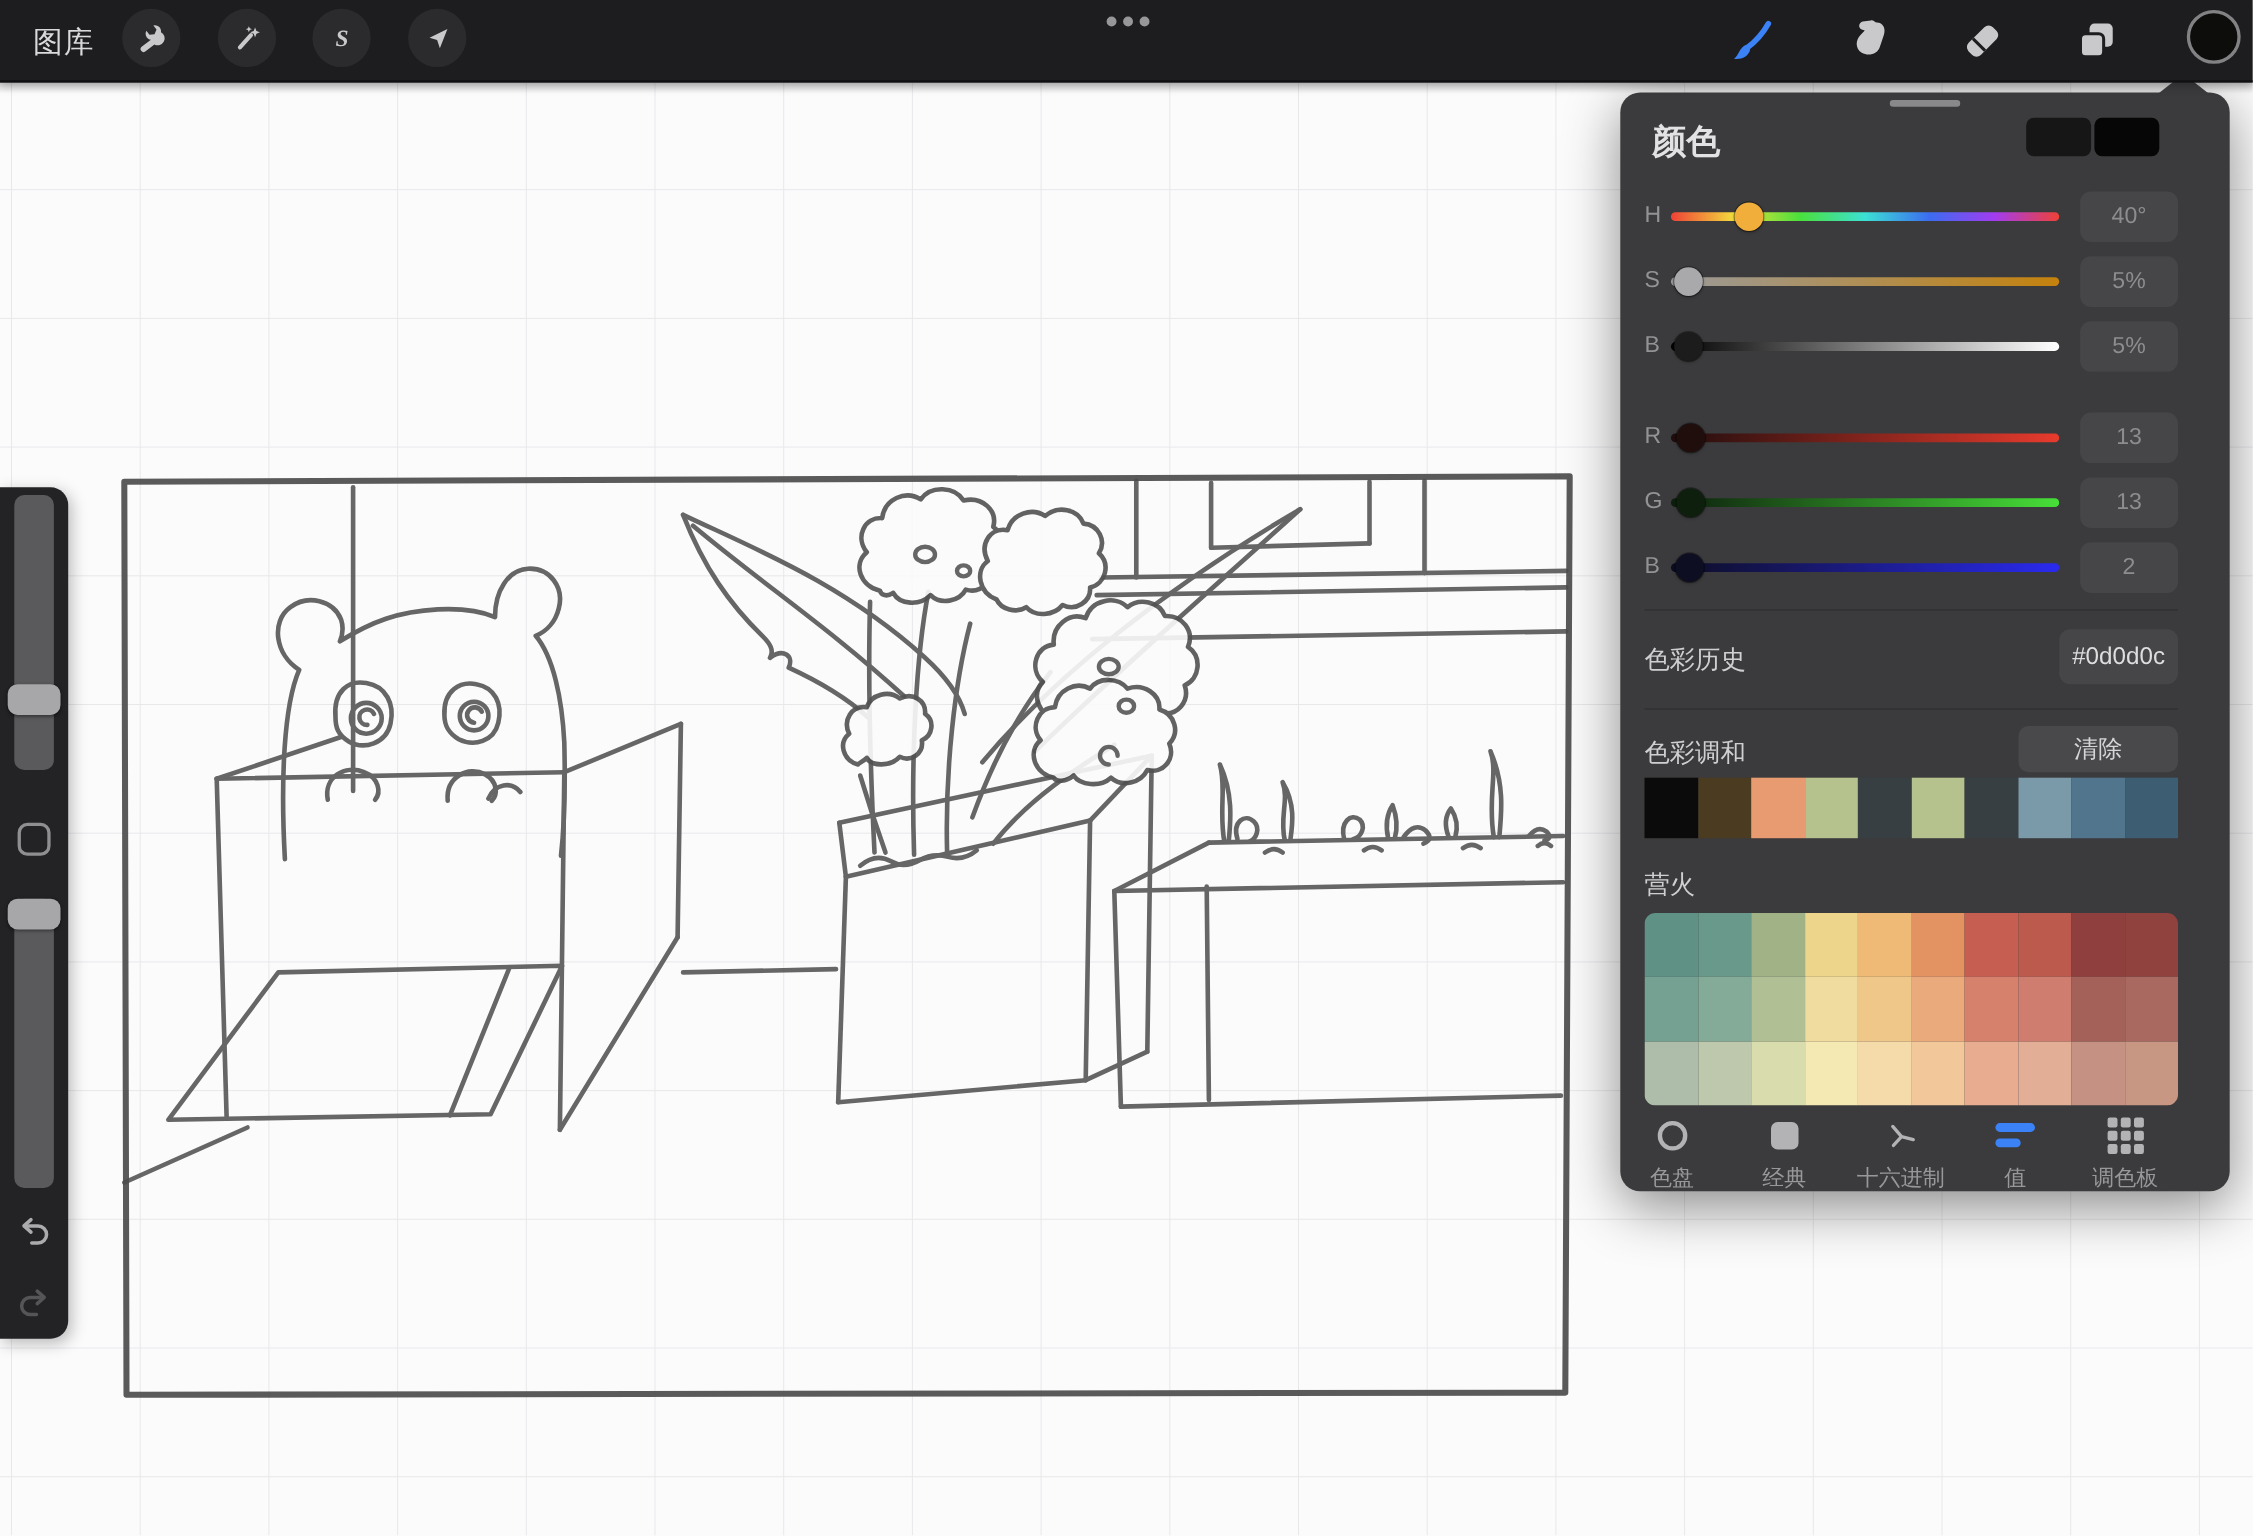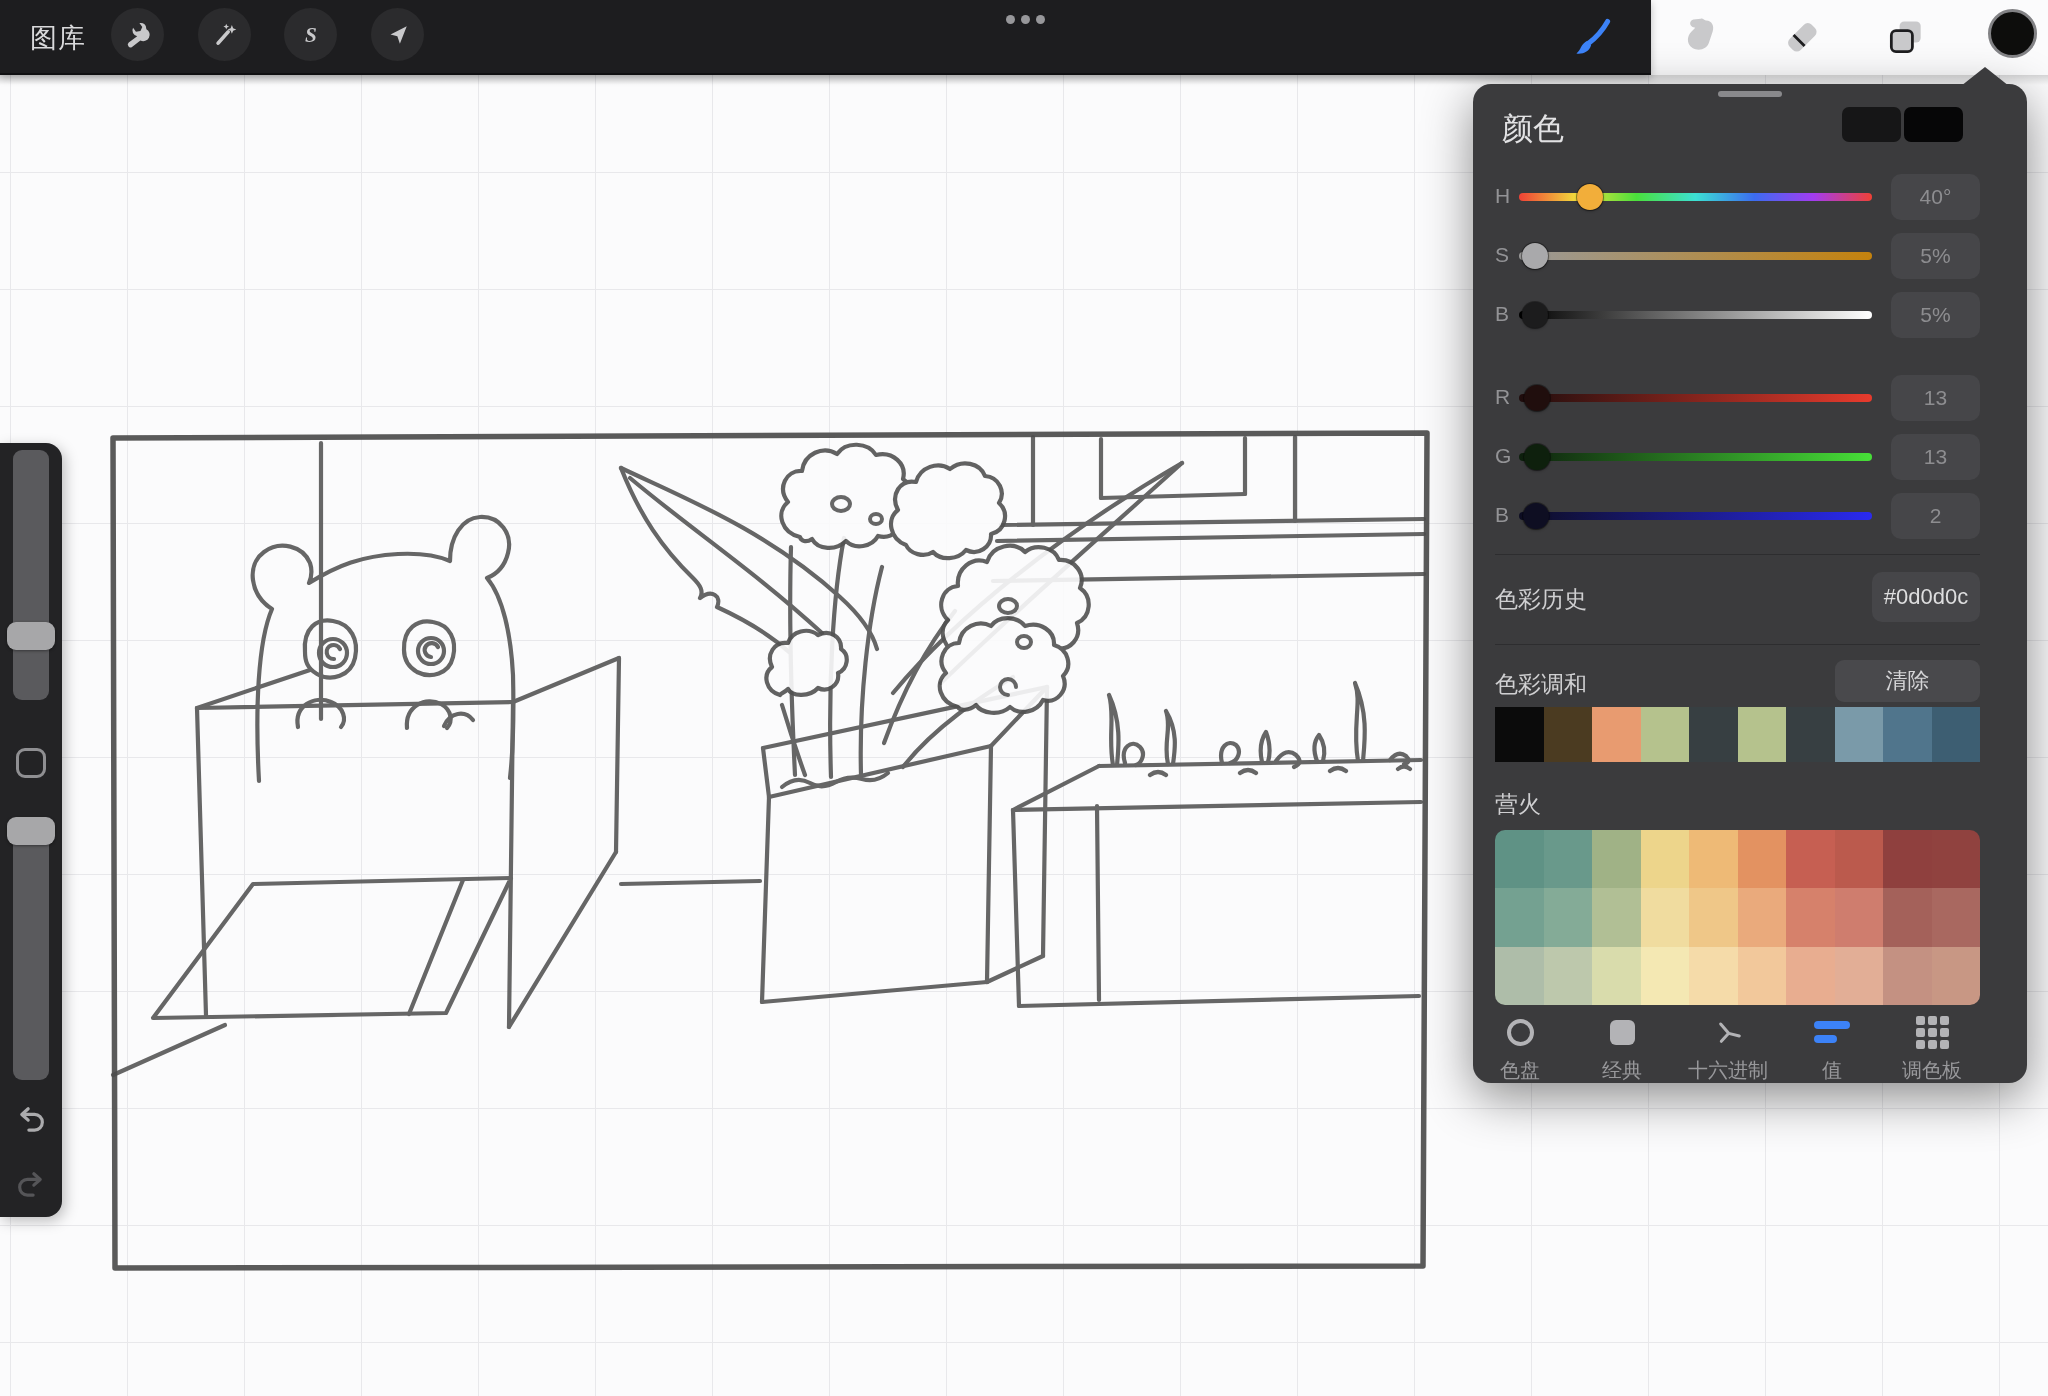--- a/index.html
+++ b/index.html
@@ -1,21 +1,21 @@
 <!DOCTYPE html>
 <html style="--accent: #3c82f7;"><head>
 <meta charset="utf-8">
 <style>
   * { margin:0; padding:0; box-sizing:border-box; }
   html,body { width:2048px; height:1396px; overflow:hidden; background:#fbfbfc;
               font-family:"Liberation Sans", sans-serif; }
   #app { position:relative; width:2048px; height:1396px; }
 
   
-  #toolbar { position:absolute; left:0; top:0; width:1651px; height:75px;
+  #toolbar { position:absolute; left:0; top:0; width:2048px; height:75px;
              background:#1d1d1f; border-bottom:2px solid #101012; z-index:7;
              box-shadow:0 3px 8px rgba(0,0,0,.25); }
   .gallery-btn { position:absolute; left:30px; top:20px; font-size:27px; color:#d9d9db;
                  letter-spacing:1px; cursor:default; }
   .tool-circle { position:absolute; top:8px; width:53px; height:53px; border-radius:50%;
                  background:#2b2b2d; display:flex; align-items:center; justify-content:center; }
   .tool-circle svg { width:30px; height:30px; }
   #dots { position:absolute; left:1006px; top:15px; display:flex; gap:6px; }
   #dots i { width:9px; height:9px; border-radius:50%; background:#97979a; }
   .right-tool { position:absolute; top:11px; width:52px; height:52px; display:flex;
@@ -48,21 +48,21 @@
 
   
   #color-panel { position:absolute; left:1473px; top:84px; width:554px; height:999px;
                  background:#3b3b3d; border-radius:18px; z-index:6;
                  box-shadow:0 14px 50px rgba(0,0,0,.45); }
   #panel-caret { position:absolute; right:18px; top:-17px; width:0; height:0;
                  border-left:24px solid transparent; border-right:24px solid transparent;
                  border-bottom:19px solid #3b3b3d; }
   #drag-handle { position:absolute; left:50%; top:7px; transform:translateX(-50%);
                  width:64px; height:6px; border-radius:3px; background:#89898c; }
-  #panel-title { position:absolute; left:29px; top:24px; font-size:31px; font-weight:400;
+  #panel-title { position:absolute; left:29px; top:24px; font-size:31px; font-weight:700;
                  color:#e2e2e4; }
   .hdr-swatch { position:absolute; top:23px; width:59px; height:35px; border-radius:7px; }
   #swatch-prev { left:369px; }
   #swatch-cur  { left:431px; }
 
   .slider-group { position:absolute; left:22px; width:485px; }
   #hsb-sliders { top:90px; }
   #rgb-sliders { top:291px; }
   .s-row { position:relative; height:46px; margin-bottom:13px; }
   .s-label { position:absolute; left:0; top:10px; width:22px; font-size:21px; color:#939396; }

